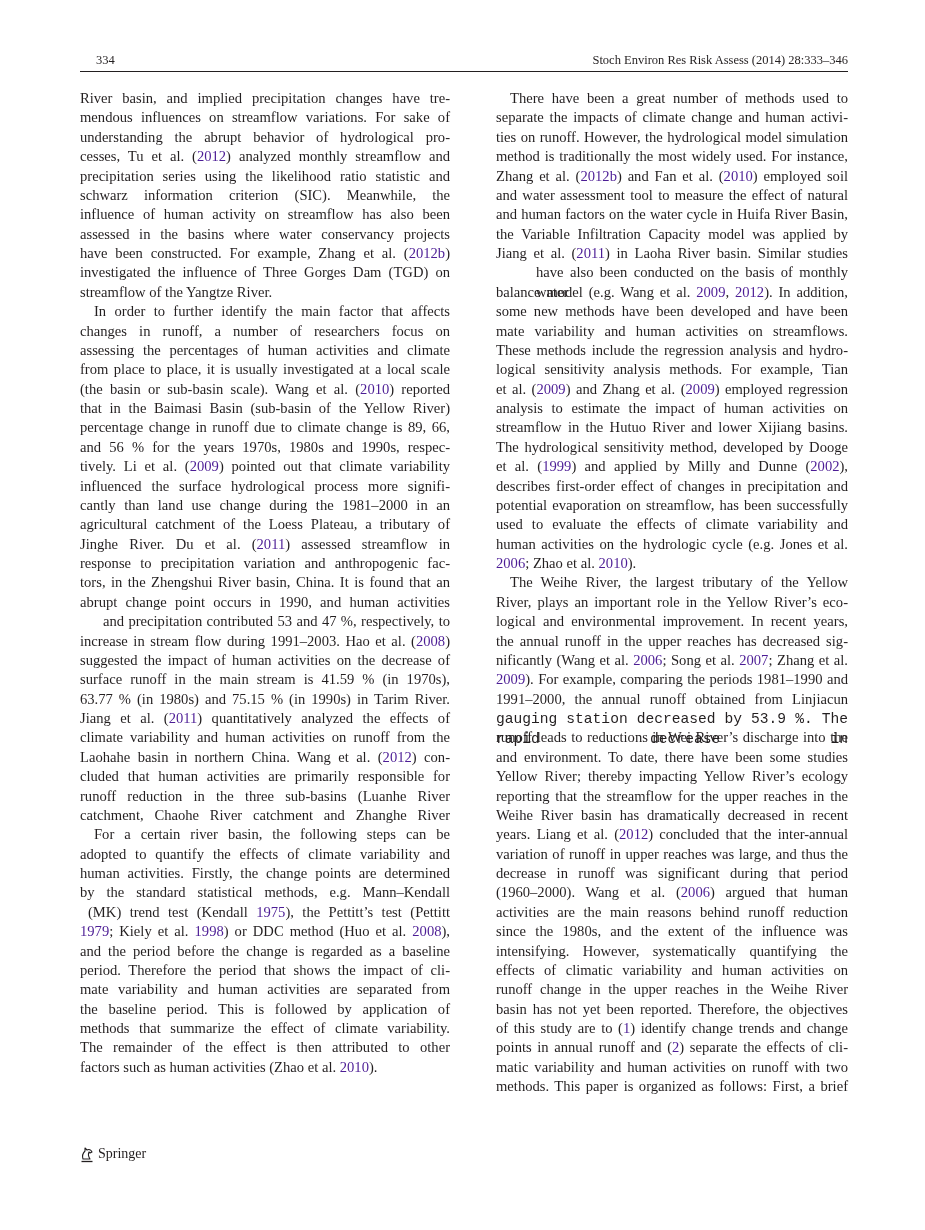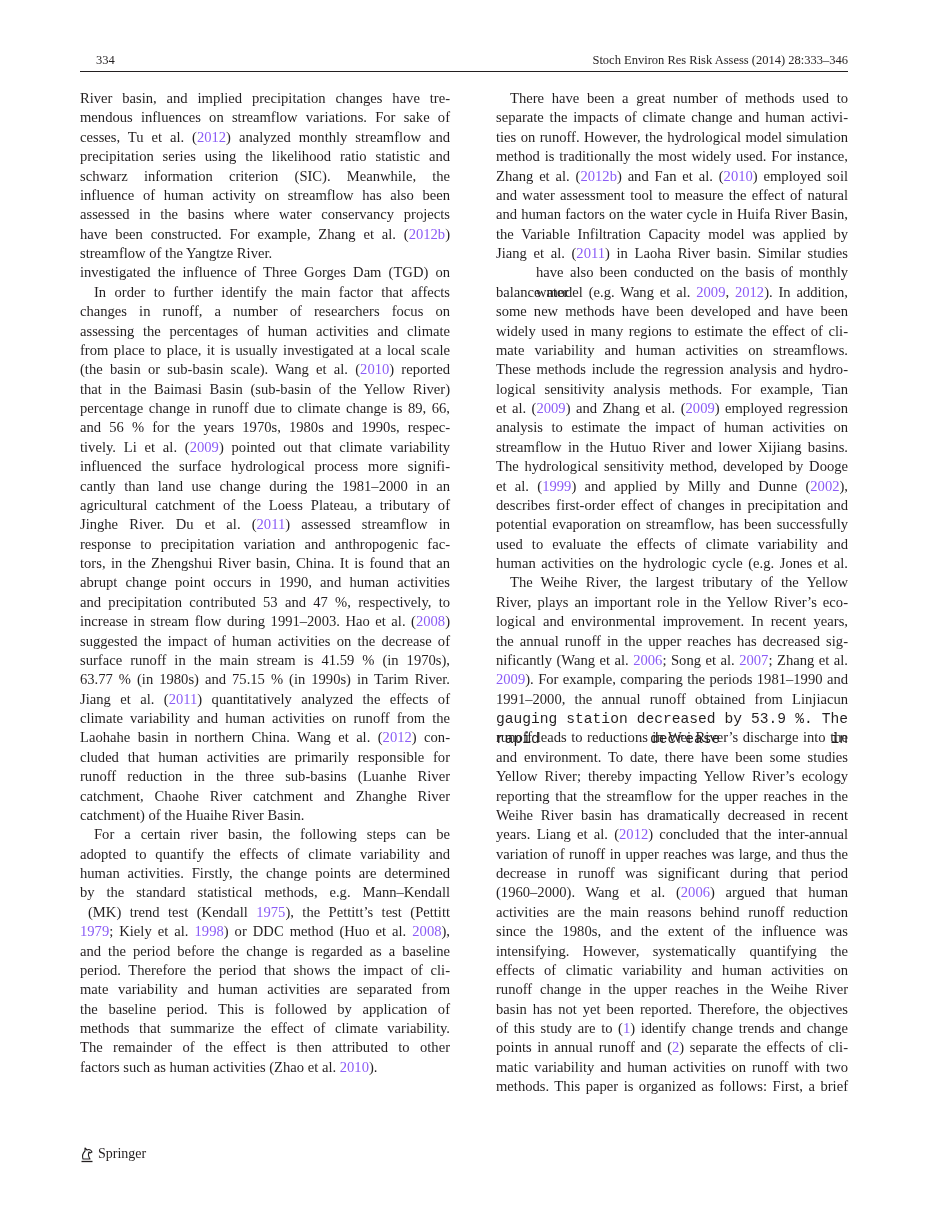--- a/index.html
+++ b/index.html
@@ -12,73 +12,73 @@
   .header-rule { position:absolute; left:80px; top:71px; width:768px; height:0;
                  border-top:1.6px solid #231f20; }
   .col { position:absolute; top:89px; font-size:14.6px; line-height:19.38px; }
   .col.left { left:80px; width:370px; }
   .col.right { left:496px; width:352px; }
   .ln { display:block; white-space:nowrap; text-align:justify; text-align-last:justify;
         height:19.38px; overflow:visible; }
   .ln.last { text-align-last:left; }
   .ln.ind { text-indent:14px; }
   .ln > span { white-space:normal; }
-  .cite { color:#8b5cf6; cursor:pointer; }
+  .cite { color:#4c1d95; cursor:pointer; }
   .footer { position:absolute; left:80px; top:1145px; font-size:14px; line-height:18px;
             display:flex; align-items:center; gap:4px; }
   .footer svg { display:block; }
 </style>
 </head>
 <body>
 
 <div class="header">
   <span class="pnum">334</span>
   <span class="jref">Stoch Environ Res Risk Assess (2014) 28:333–346</span>
 </div>
 <div class="header-rule"></div>
 
 <div class="col left" id="col-left">
     <span class="ln" style="white-space: normal;"><span style="display: inline;"><span>River basin, and implied precipitation changes have tre-</span></span></span>
     <span class="ln" style="white-space: normal;"><span style="display: inline;"><span>mendous influences on streamflow variations. For sake of</span></span></span>
+    <span class="ln" style="white-space: normal;"><span style="display: inline;"><span>understanding the abrupt behavior of hydrological pro-</span></span></span>
     <span class="ln" style="white-space: normal;"><span style="display: inline;"><span>cesses, Tu et al. (</span><span class="cite">2012</span><span>) analyzed monthly streamflow and</span></span></span>
     <span class="ln" style="white-space: normal;"><span style="display: inline;"><span>precipitation series using the likelihood ratio statistic and</span></span></span>
     <span class="ln" style="white-space: normal;"><span style="display: inline;"><span>schwarz information criterion (SIC). Meanwhile, the</span></span></span>
     <span class="ln" style="white-space: normal;"><span style="display: inline;"><span>influence of human activity on streamflow has also been</span></span></span>
     <span class="ln" style="white-space: normal;"><span style="display: inline;"><span>assessed in the basins where water conservancy projects</span></span></span>
     <span class="ln" style="white-space: normal;"><span style="display: inline;"><span>have been constructed. For example, Zhang et al. (</span><span class="cite">2012b</span><span>)</span></span></span>
+    <span class="ln" style="white-space: normal;"><span style="display: inline;"><span>investigated the influence of Three Gorges Dam (TGD) on</span></span></span>
     <span class="ln last" style="white-space: normal;"><span style="display: inline;"><span>streamflow of the Yangtze River.</span></span></span>
-    <span class="ln" style="white-space: normal;"><span style="display: inline;"><span>investigated the influence of Three Gorges Dam (TGD) on</span></span></span>
     <span class="ln ind" style="white-space: normal;"><span style="display: inline;"><span>In order to further identify the main factor that affects</span></span></span>
     <span class="ln" style="white-space: normal;"><span style="display: inline;"><span>changes in runoff, a number of researchers focus on</span></span></span>
     <span class="ln" style="white-space: normal;"><span style="display: inline;"><span>assessing the percentages of human activities and climate</span></span></span>
     <span class="ln" style="white-space: normal;"><span style="display: inline;"><span>from place to place, it is usually investigated at a local scale</span></span></span>
     <span class="ln" style="white-space: normal;"><span style="display: inline;"><span>(the basin or sub-basin scale). Wang et al. (</span><span class="cite">2010</span><span>) reported</span></span></span>
     <span class="ln" style="white-space: normal;"><span style="display: inline;"><span>that in the Baimasi Basin (sub-basin of the Yellow River)</span></span></span>
     <span class="ln" style="white-space: normal;"><span style="display: inline;"><span>percentage change in runoff due to climate change is 89, 66,</span></span></span>
     <span class="ln" style="white-space: normal;"><span style="display: inline;"><span>and 56 % for the years 1970s, 1980s and 1990s, respec-</span></span></span>
     <span class="ln" style="white-space: normal;"><span style="display: inline;"><span>tively. Li et al. (</span><span class="cite">2009</span><span>) pointed out that climate variability</span></span></span>
     <span class="ln" style="white-space: normal;"><span style="display: inline;"><span>influenced the surface hydrological process more signifi-</span></span></span>
     <span class="ln" style="white-space: normal;"><span style="display: inline;"><span>cantly than land use change during the 1981–2000 in an</span></span></span>
     <span class="ln" style="white-space: normal;"><span style="display: inline;"><span>agricultural catchment of the Loess Plateau, a tributary of</span></span></span>
     <span class="ln" style="white-space: normal;"><span style="display: inline;"><span>Jinghe River. Du et al. (</span><span class="cite">2011</span><span>) assessed streamflow in</span></span></span>
     <span class="ln" style="white-space: normal;"><span style="display: inline;"><span>response to precipitation variation and anthropogenic fac-</span></span></span>
     <span class="ln" style="white-space: normal;"><span style="display: inline;"><span>tors, in the Zhengshui River basin, China. It is found that an</span></span></span>
     <span class="ln" style="white-space: normal;"><span style="display: inline;"><span>abrupt change point occurs in 1990, and human activities</span></span></span>
-    <span class="ln" style="white-space: normal;"><span style="display: inline;"><span>and precipitation contributed 53 and 47 %, respectively, to</span></span></span>
+    <span class="ln" style="white-space: normal; margin-left: 23px;"><span style="display: inline;"><span>and precipitation contributed 53 and 47 %, respectively, to</span></span></span>
     <span class="ln" style="white-space: normal;"><span style="display: inline;"><span>increase in stream flow during 1991–2003. Hao et al. (</span><span class="cite">2008</span><span>)</span></span></span>
     <span class="ln" style="white-space: normal;"><span style="display: inline;"><span>suggested the impact of human activities on the decrease of</span></span></span>
     <span class="ln" style="white-space: normal;"><span style="display: inline;"><span>surface runoff in the main stream is 41.59 % (in 1970s),</span></span></span>
     <span class="ln" style="white-space: normal;"><span style="display: inline;"><span>63.77 % (in 1980s) and 75.15 % (in 1990s) in Tarim River.</span></span></span>
     <span class="ln" style="white-space: normal;"><span style="display: inline;"><span>Jiang et al. (</span><span class="cite">2011</span><span>) quantitatively analyzed the effects of</span></span></span>
     <span class="ln" style="white-space: normal;"><span style="display: inline;"><span>climate variability and human activities on runoff from the</span></span></span>
     <span class="ln" style="white-space: normal;"><span style="display: inline;"><span>Laohahe basin in northern China. Wang et al. (</span><span class="cite">2012</span><span>) con-</span></span></span>
     <span class="ln" style="white-space: normal;"><span style="display: inline;"><span>cluded that human activities are primarily responsible for</span></span></span>
     <span class="ln" style="white-space: normal;"><span style="display: inline;"><span>runoff reduction in the three sub-basins (Luanhe River</span></span></span>
     <span class="ln" style="white-space: normal;"><span style="display: inline;"><span>catchment, Chaohe River catchment and Zhanghe River</span></span></span>
-    <span class="ln last" style="white-space: normal;"><span style="display: inline;"><span>catchment) of the Huaihe River Basin.</span></span></span>
     <span class="ln ind" style="white-space: normal;"><span style="display: inline;"><span>For a certain river basin, the following steps can be</span></span></span>
     <span class="ln" style="white-space: normal;"><span style="display: inline;"><span>adopted to quantify the effects of climate variability and</span></span></span>
     <span class="ln" style="white-space: normal;"><span style="display: inline;"><span>human activities. Firstly, the change points are determined</span></span></span>
     <span class="ln" style="white-space: normal;"><span style="display: inline;"><span>by the standard statistical methods, e.g. Mann–Kendall</span></span></span>
     <span class="ln" style="white-space: normal; letter-spacing: 0px;"><span style="display: inline; margin-left: 8px;"><span>(MK) trend test (Kendall </span><span class="cite">1975</span><span>), the Pettitt’s test (Pettitt</span></span></span>
     <span class="ln" style="white-space: normal;"><span style="display: inline;"><span class="cite">1979</span><span>; Kiely et al. </span><span class="cite">1998</span><span>) or DDC method (Huo et al. </span><span class="cite">2008</span><span>),</span></span></span>
     <span class="ln" style="white-space: normal;"><span style="display: inline;"><span>and the period before the change is regarded as a baseline</span></span></span>
     <span class="ln" style="white-space: normal;"><span style="display: inline;"><span>period. Therefore the period that shows the impact of cli-</span></span></span>
     <span class="ln" style="white-space: normal;"><span style="display: inline;"><span>mate variability and human activities are separated from</span></span></span>
     <span class="ln" style="white-space: normal;"><span style="display: inline;"><span>the baseline period. This is followed by application of</span></span></span>
@@ -92,33 +92,33 @@
     <span class="ln" style="white-space: normal;"><span style="display: inline;"><span>ties on runoff. However, the hydrological model simulation</span></span></span>
     <span class="ln" style="white-space: normal;"><span style="display: inline;"><span>method is traditionally the most widely used. For instance,</span></span></span>
     <span class="ln" style="white-space: normal; letter-spacing: 0px;"><span style="display: inline;"><span>Zhang et al. (</span><span class="cite">2012b</span><span>) and Fan et al. (</span><span class="cite">2010</span><span>) employed soil</span></span></span>
     <span class="ln" style="white-space: normal;"><span style="display: inline;"><span>and water assessment tool to measure the effect of natural</span></span></span>
     <span class="ln" style="white-space: normal;"><span style="display: inline;"><span>and human factors on the water cycle in Huifa River Basin,</span></span></span>
     <span class="ln" style="white-space: normal;"><span style="display: inline;"><span>the Variable Infiltration Capacity model was applied by</span></span></span>
     <span class="ln" style="white-space: normal;"><span style="display: inline;"><span>Jiang et al. (</span><span class="cite">2011</span><span>) in Laoha River basin. Similar studies</span></span></span>
     <span class="ln" style="white-space: normal; margin-left: 40px;"><span style="display: inline;"><span>have also been conducted on the basis of monthly water</span></span></span>
     <span class="ln" style="white-space: normal;"><span style="display: inline;"><span>balance model (e.g. Wang et al. </span><span class="cite">2009</span><span>, </span><span class="cite">2012</span><span>). In addition,</span></span></span>
     <span class="ln" style="white-space: normal;"><span style="display: inline;"><span>some new methods have been developed and have been</span></span></span>
-    <span class="ln" style="white-space: normal;"><span style="display: inline;"><span>widely used in many regions to estimate the effect of cli-</span></span></span>
     <span class="ln" style="white-space: normal;"><span style="display: inline;"><span>mate variability and human activities on streamflows.</span></span></span>
     <span class="ln" style="white-space: normal;"><span style="display: inline;"><span>These methods include the regression analysis and hydro-</span></span></span>
     <span class="ln" style="white-space: normal;"><span style="display: inline;"><span>logical sensitivity analysis methods. For example, Tian</span></span></span>
     <span class="ln" style="white-space: normal;"><span style="display: inline;"><span>et al. (</span><span class="cite">2009</span><span>) and Zhang et al. (</span><span class="cite">2009</span><span>) employed regression</span></span></span>
     <span class="ln" style="white-space: normal;"><span style="display: inline;"><span>analysis to estimate the impact of human activities on</span></span></span>
     <span class="ln" style="white-space: normal;"><span style="display: inline;"><span>streamflow in the Hutuo River and lower Xijiang basins.</span></span></span>
     <span class="ln" style="white-space: normal;"><span style="display: inline;"><span>The hydrological sensitivity method, developed by Dooge</span></span></span>
     <span class="ln" style="white-space: normal; letter-spacing: 0px;"><span style="display: inline;"><span>et al. (</span><span class="cite">1999</span><span>) and applied by Milly and Dunne (</span><span class="cite">2002</span><span>),</span></span></span>
     <span class="ln" style="white-space: normal;"><span style="display: inline;"><span>describes first-order effect of changes in precipitation and</span></span></span>
     <span class="ln" style="white-space: normal;"><span style="display: inline;"><span>potential evaporation on streamflow, has been successfully</span></span></span>
     <span class="ln" style="white-space: normal;"><span style="display: inline;"><span>used to evaluate the effects of climate variability and</span></span></span>
     <span class="ln" style="white-space: normal;"><span style="display: inline;"><span>human activities on the hydrologic cycle (e.g. Jones et al.</span></span></span>
+    <span class="ln last" style="white-space: normal;"><span style="display: inline;"><span class="cite">2006</span><span>; Zhao et al. </span><span class="cite">2010</span><span>).</span></span></span>
     <span class="ln ind" style="white-space: normal;"><span style="display: inline;"><span>The Weihe River, the largest tributary of the Yellow</span></span></span>
     <span class="ln" style="white-space: normal;"><span style="display: inline;"><span>River, plays an important role in the Yellow River’s eco-</span></span></span>
     <span class="ln" style="white-space: normal;"><span style="display: inline;"><span>logical and environmental improvement. In recent years,</span></span></span>
     <span class="ln" style="white-space: normal;"><span style="display: inline;"><span>the annual runoff in the upper reaches has decreased sig-</span></span></span>
     <span class="ln" style="white-space: normal;"><span style="display: inline;"><span>nificantly (Wang et al. </span><span class="cite">2006</span><span>; Song et al. </span><span class="cite">2007</span><span>; Zhang et al.</span></span></span>
     <span class="ln" style="white-space: normal;"><span style="display: inline;"><span class="cite">2009</span><span>). For example, comparing the periods 1981–1990 and</span></span></span>
     <span class="ln" style="white-space: normal;"><span style="display: inline;"><span>1991–2000, the annual runoff obtained from Linjiacun</span></span></span>
     <span class="ln" style="white-space: normal;"><span style="display: inline; font-family: Liberation Mono, monospace;"><span>gauging station decreased by 53.9 %. The rapid decrease in</span></span></span>
     <span class="ln" style="white-space: normal;"><span style="display: inline;"><span>runoff leads to reductions in Wei River’s discharge into the</span></span></span>
     <span class="ln" style="white-space: normal;"><span style="display: inline;"><span>and environment. To date, there have been some studies</span></span></span>

